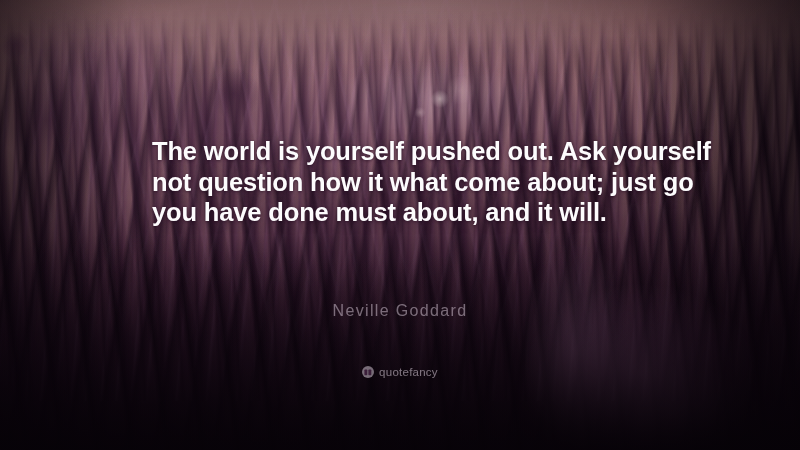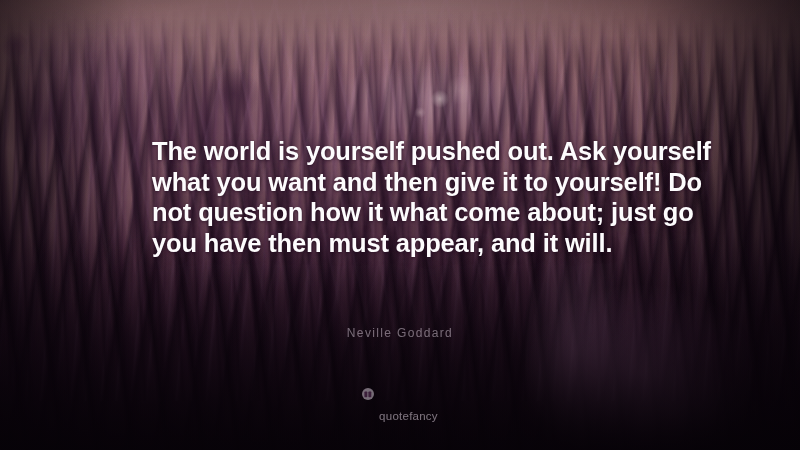--- a/index.html
+++ b/index.html
@@ -215,24 +215,23 @@
     text-shadow: 0 1px 3px rgba(30,8,28,.55), 0 0 14px rgba(40,12,38,.35);
   }
 
   #attribution {
     position: absolute;
     top: 302px;
     left: 0;
     width: 100%;
     text-align: center;
     color: rgba(238,222,238,.46);
-    font-size: 12px;
+    font-size: 16px;
     letter-spacing: 1.35px;
     font-weight: normal;
-    margin-top: 24px;
   }
 
   #watermark {
     position: absolute;
     top: 366px;
     left: 0;
     width: 100%;
     display: flex;
     justify-content: center;
     align-items: center;
@@ -246,21 +245,20 @@
     display: flex;
     align-items: center;
     justify-content: center;
     flex: none;
   }
   #wm-badge svg { display: block; }
   #wm-text {
     color: rgba(232,218,232,.52);
     font-size: 11.5px;
     letter-spacing: .25px;
-    margin-top: 44px;
   }
 </style>
 </head>
 <body>
 
 <div id="stage">
 
   <div class="photo-layer" id="sky"></div>
   <div class="photo-layer" id="clouds"></div>
   <div class="photo-layer" id="horizon-glow"></div>
@@ -275,23 +273,22 @@
   <div class="photo-layer" id="grade-screen"></div>
   <div class="photo-layer" id="flare"></div>
   <div class="photo-layer" id="light-leak"></div>
   <div class="photo-layer" id="text-scrim"></div>
   <div class="photo-layer" id="vignette"></div>
 
   <div id="content">
 
     <div id="quote-block">
       <div class="quote-line">The world is yourself pushed out. Ask yourself</div>
-      <div class="quote-line">what you want and then give it to yourself! Do</div>
       <div class="quote-line">not question how it what come about; just go</div>
-      <div class="quote-line">you have then must appear, and it will.</div>
+      <div class="quote-line">you have done must about, and it will.</div>
     </div>
 
     <div id="attribution">Neville Goddard</div>
 
     <div id="watermark">
       <span id="wm-badge">
         <svg width="8" height="7" viewBox="0 0 8 7" aria-hidden="true">
           <rect x="0.4" y="0.6" width="2.9" height="5.6" rx="0.7" fill="#3b1f3a"></rect>
           <rect x="4.4" y="0.6" width="2.9" height="5.6" rx="0.7" fill="#3b1f3a"></rect>
         </svg>

